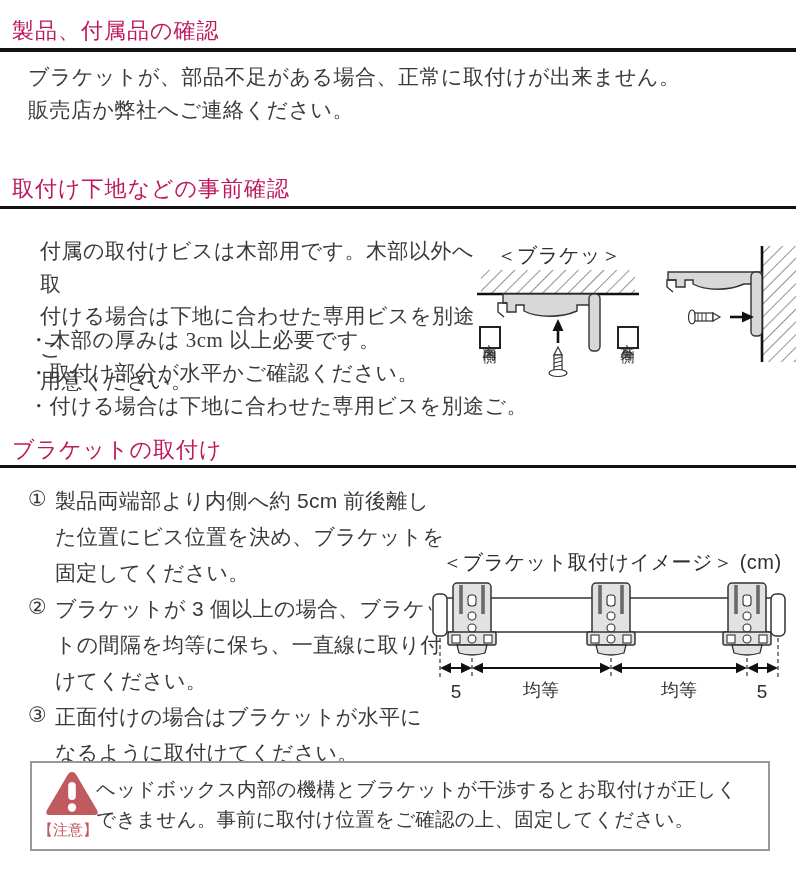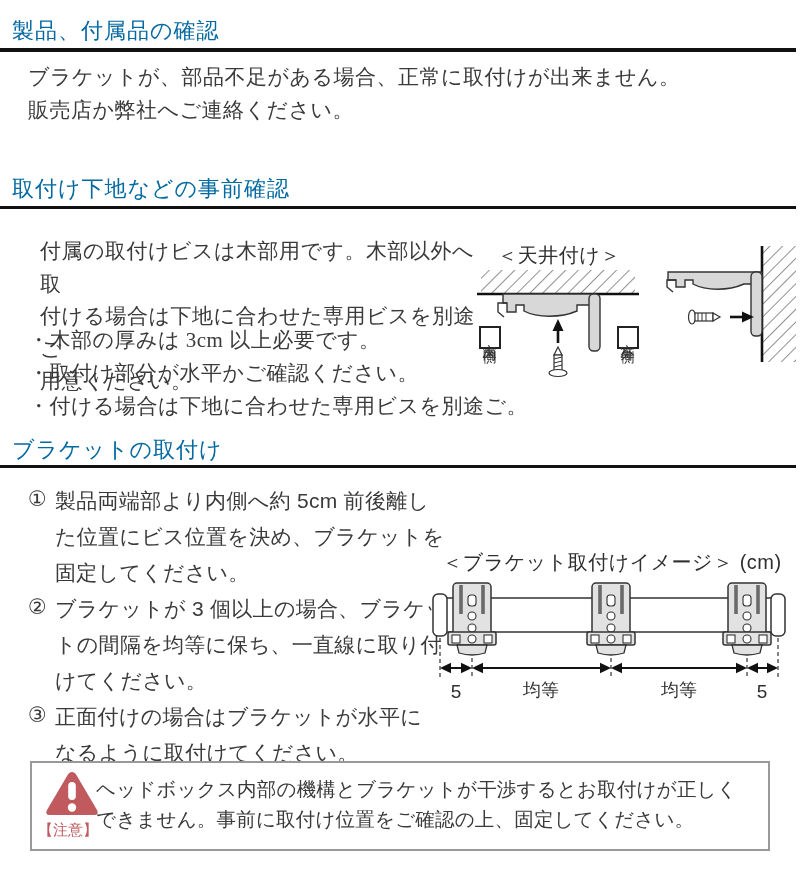--- a/index.html
+++ b/index.html
@@ -14,21 +14,21 @@
     width:800px;height:872px;
     font-family:"Liberation Sans","DejaVu Sans",sans-serif;
     color:var(--text-color);
     overflow:hidden;
   }
   .abs{position:absolute;}
   .sec-heading{
     font-size:22px;
     font-weight:500;
     letter-spacing:1px;
-    color:#0369a1;
+    color:#be185d;
     white-space:nowrap;
   }
   .rule{background:var(--rule-color);}
   .body-text{
     font-size:21px;
     line-height:32.5px;
     white-space:pre-line;
     letter-spacing:0.5px;
   }
   .bullet-line{
@@ -111,21 +111,21 @@
 <div class="abs body-text" style="left:28px;top:235px;width:445px;margin-left:12px;">付属の取付けビスは木部用です。木部以外へ取
 付ける場合は下地に合わせた専用ビスを別途ご
 用意ください。</div>
 <div class="abs" style="left:28px;top:324px;width:445px;font-family:Liberation Serif, serif;">
   <div class="bullet-line">・木部の厚みは 3cm 以上必要です。</div>
   <div class="bullet-line">・取付け部分が水平かご確認ください。</div>
   <div class="bullet-line">・付ける場合は下地に合わせた専用ビスを別途ご。</div>
 </div>
 
 <div class="abs diagram" style="left:477px;top:242px;width:164px;height:150px;">
-  <div class="diagram-title">＜天井付け＞</div>
+  <div class="diagram-title">＜ブラケッ＞</div>
   <svg width="164" height="124" viewBox="0 0 164 124">
     <defs>
       <pattern id="hatchC" patternUnits="userSpaceOnUse" width="9" height="9" patternTransform="rotate(45)">
         <line x1="0" y1="0" x2="0" y2="9" stroke="#555" stroke-width="1.3"></line>
       </pattern>
     </defs>
     <rect x="4" y="1" width="154" height="24" fill="url(#hatchC)"></rect>
     <line x1="0" y1="25" x2="162" y2="25" stroke="#111" stroke-width="2.6"></line>
     <path d="M26,25 L118,25 L118,36 L100,36 L100,42 C84,49 60,49 47,42 L47,36 L39,36 L39,43 L30,43 L30,34 L26,34 Z" fill="#d8d8d8" stroke="#333" stroke-width="1.4"></path>
     <path d="M30,34 L21,34 L21,43 L27,48" fill="none" stroke="#333" stroke-width="1.4"></path>

